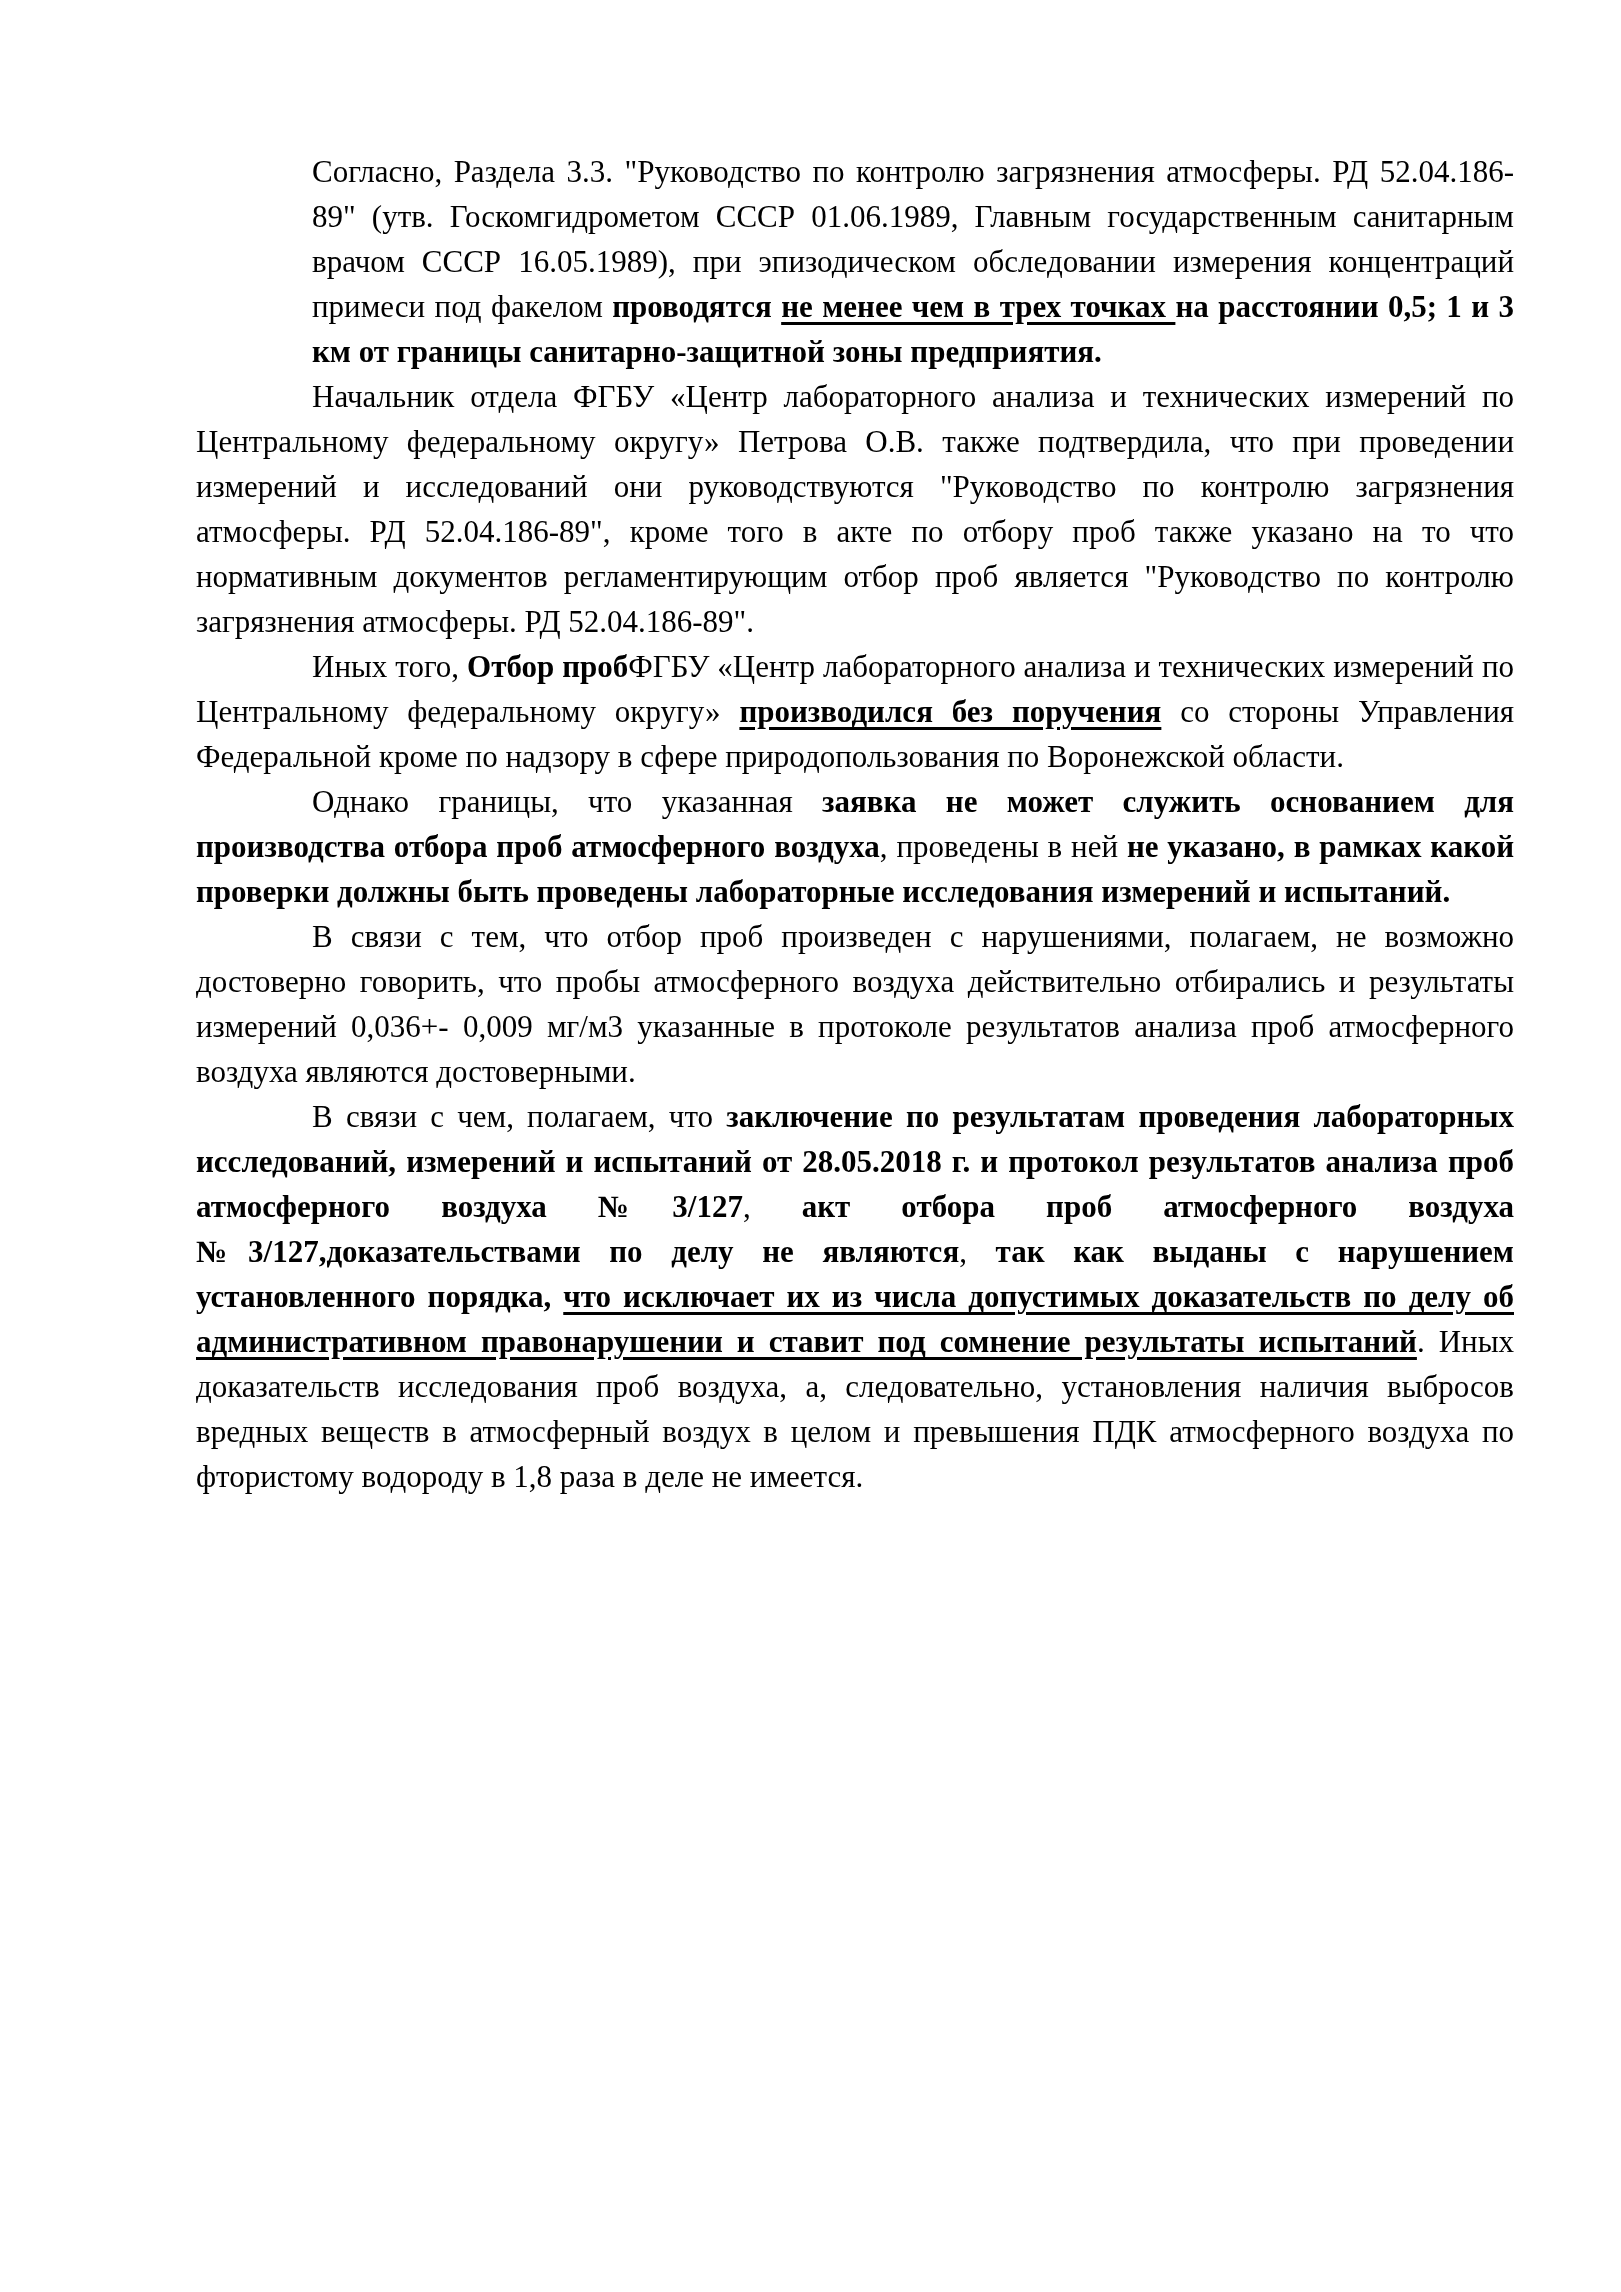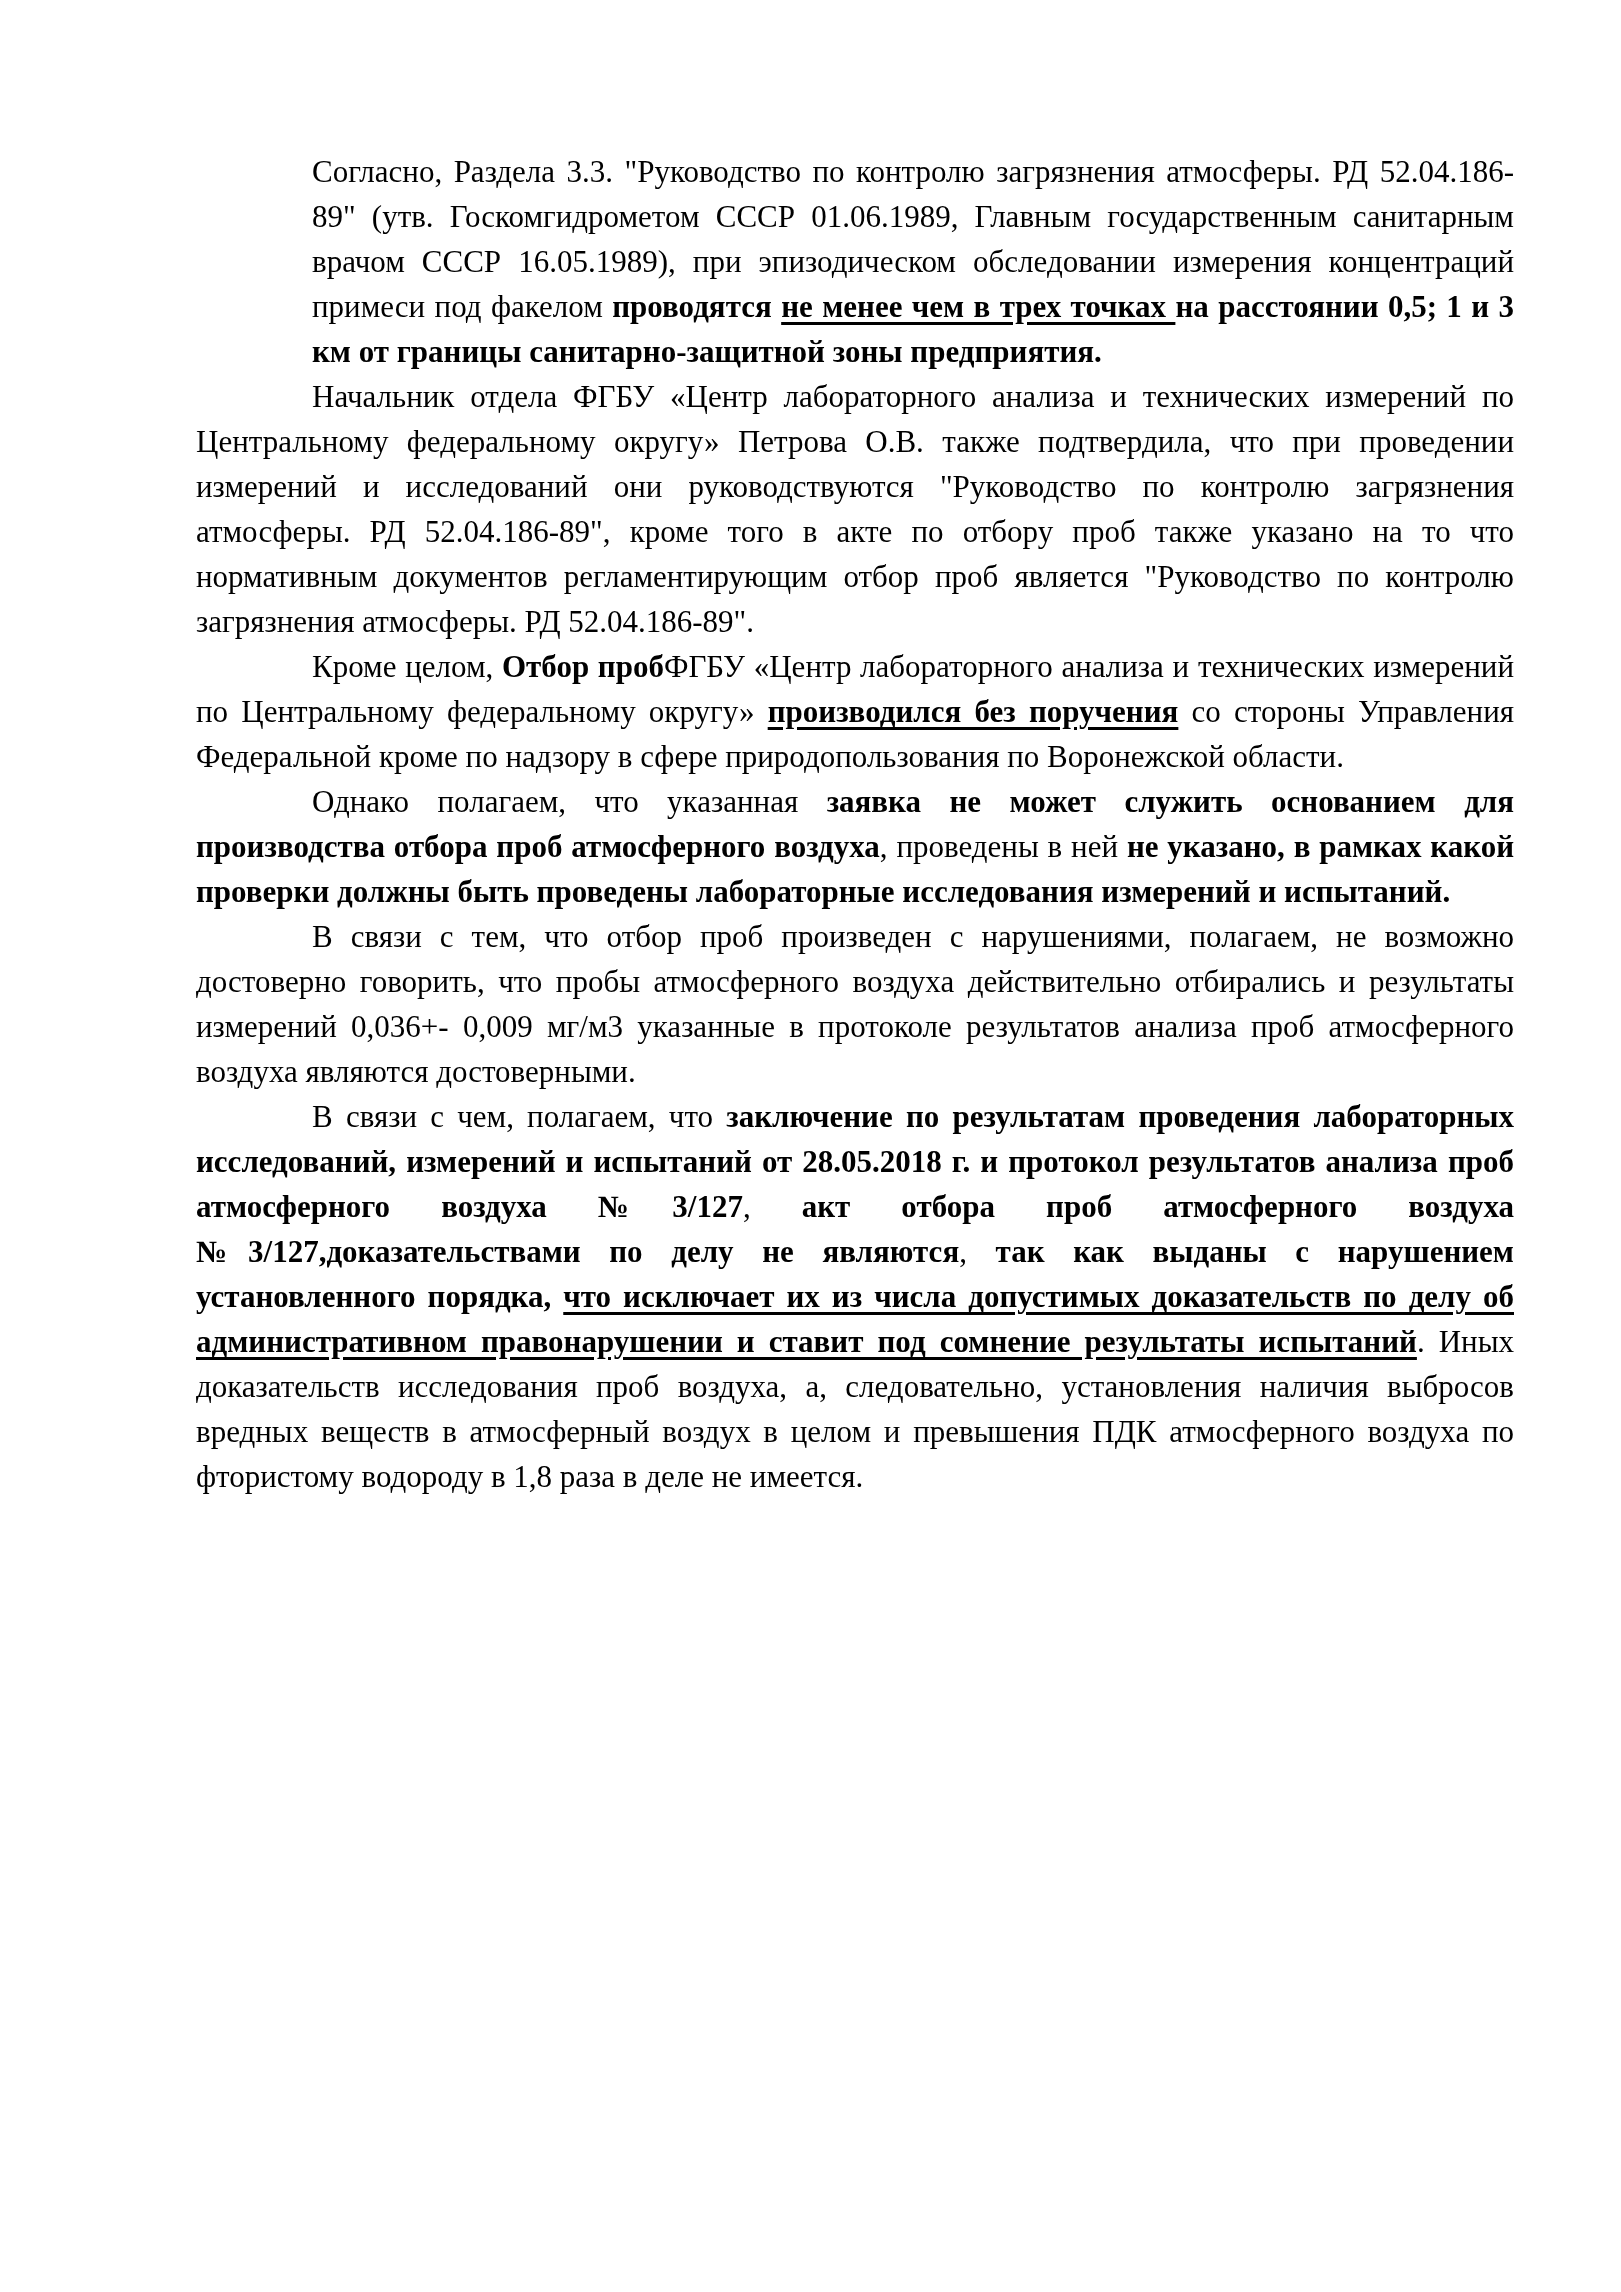--- a/index.html
+++ b/index.html
@@ -24,24 +24,24 @@
 <body>
 
 <div class="page">
   <p class="para block">
     <span>Согласно, Раздела 3.3. "Руководство по контролю загрязнения атмосферы. РД 52.04.186-89" (утв. Госкомгидрометом СССР 01.06.1989, Главным государственным санитарным врачом СССР 16.05.1989), при эпизодическом обследовании измерения концентраций примеси под факелом </span><b>проводятся </b><b><u>не менее чем в трех точках </u></b><b>на расстоянии 0,5; 1 и 3 км от границы санитарно-защитной зоны предприятия.</b>
   </p>
   <p class="para">
     <span>Начальник отдела ФГБУ «Центр лабораторного анализа и технических измерений по Центральному федеральному округу» Петрова О.В.  также подтвердила, что при проведении измерений и исследований они руководствуются "Руководство по контролю загрязнения атмосферы. РД 52.04.186-89", кроме того в акте по отбору проб также указано на то что нормативным документов регламентирующим отбор проб является "Руководство по контролю загрязнения атмосферы. РД 52.04.186-89".</span>
   </p>
   <p class="para">
-    <span>Кроме целом, </span><b>Отбор проб</b><span>ФГБУ «Центр лабораторного анализа и технических измерений по Центральному федеральному округу» </span><b><u>производился без поручения</u></b><span> со стороны Управления Федеральной кроме по надзору в сфере природопользования по Воронежской области.</span>
+    <span>Иных того, </span><b>Отбор проб</b><span>ФГБУ «Центр лабораторного анализа и технических измерений по Центральному федеральному округу» </span><b><u>производился без поручения</u></b><span> со стороны Управления Федеральной кроме по надзору в сфере природопользования по Воронежской области.</span>
   </p>
   <p class="para">
-    <span>Однако полагаем, что указанная </span><b>заявка не может служить основанием для производства отбора проб атмосферного воздуха</b><span>, проведены в ней </span><b>не указано, в рамках какой проверки должны быть проведены лабораторные исследования измерений и испытаний.</b>
+    <span>Однако границы, что указанная </span><b>заявка не может служить основанием для производства отбора проб атмосферного воздуха</b><span>, проведены в ней </span><b>не указано, в рамках какой проверки должны быть проведены лабораторные исследования измерений и испытаний.</b>
   </p>
   <p class="para">
     <span>В связи с тем, что отбор проб произведен с нарушениями, полагаем, не возможно достоверно говорить, что пробы атмосферного воздуха действительно отбирались и результаты измерений 0,036+- 0,009 мг/м3 указанные в протоколе результатов анализа проб атмосферного воздуха являются достоверными.</span>
   </p>
   <p class="para">
     <span>В связи с чем, полагаем, что </span><b>заключение по результатам проведения лабораторных исследований, измерений и испытаний от 28.05.2018 г. и протокол результатов анализа проб атмосферного воздуха №3/127</b><span>, </span><b>акт отбора проб атмосферного воздуха №3/127,доказательствами по делу не являются</b><span>, </span><b>так как выданы с нарушением установленного порядка, </b><b><u>что исключает их из числа допустимых доказательств по делу об административном правонарушении и ставит под сомнение результаты испытаний</u></b><span>. Иных доказательств исследования проб воздуха, а, следовательно, установления наличия выбросов вредных веществ в атмосферный воздух в целом и превышения ПДК атмосферного воздуха по фтористому водороду в 1,8 раза в деле не имеется.</span>
   </p>
 </div>
 
 

